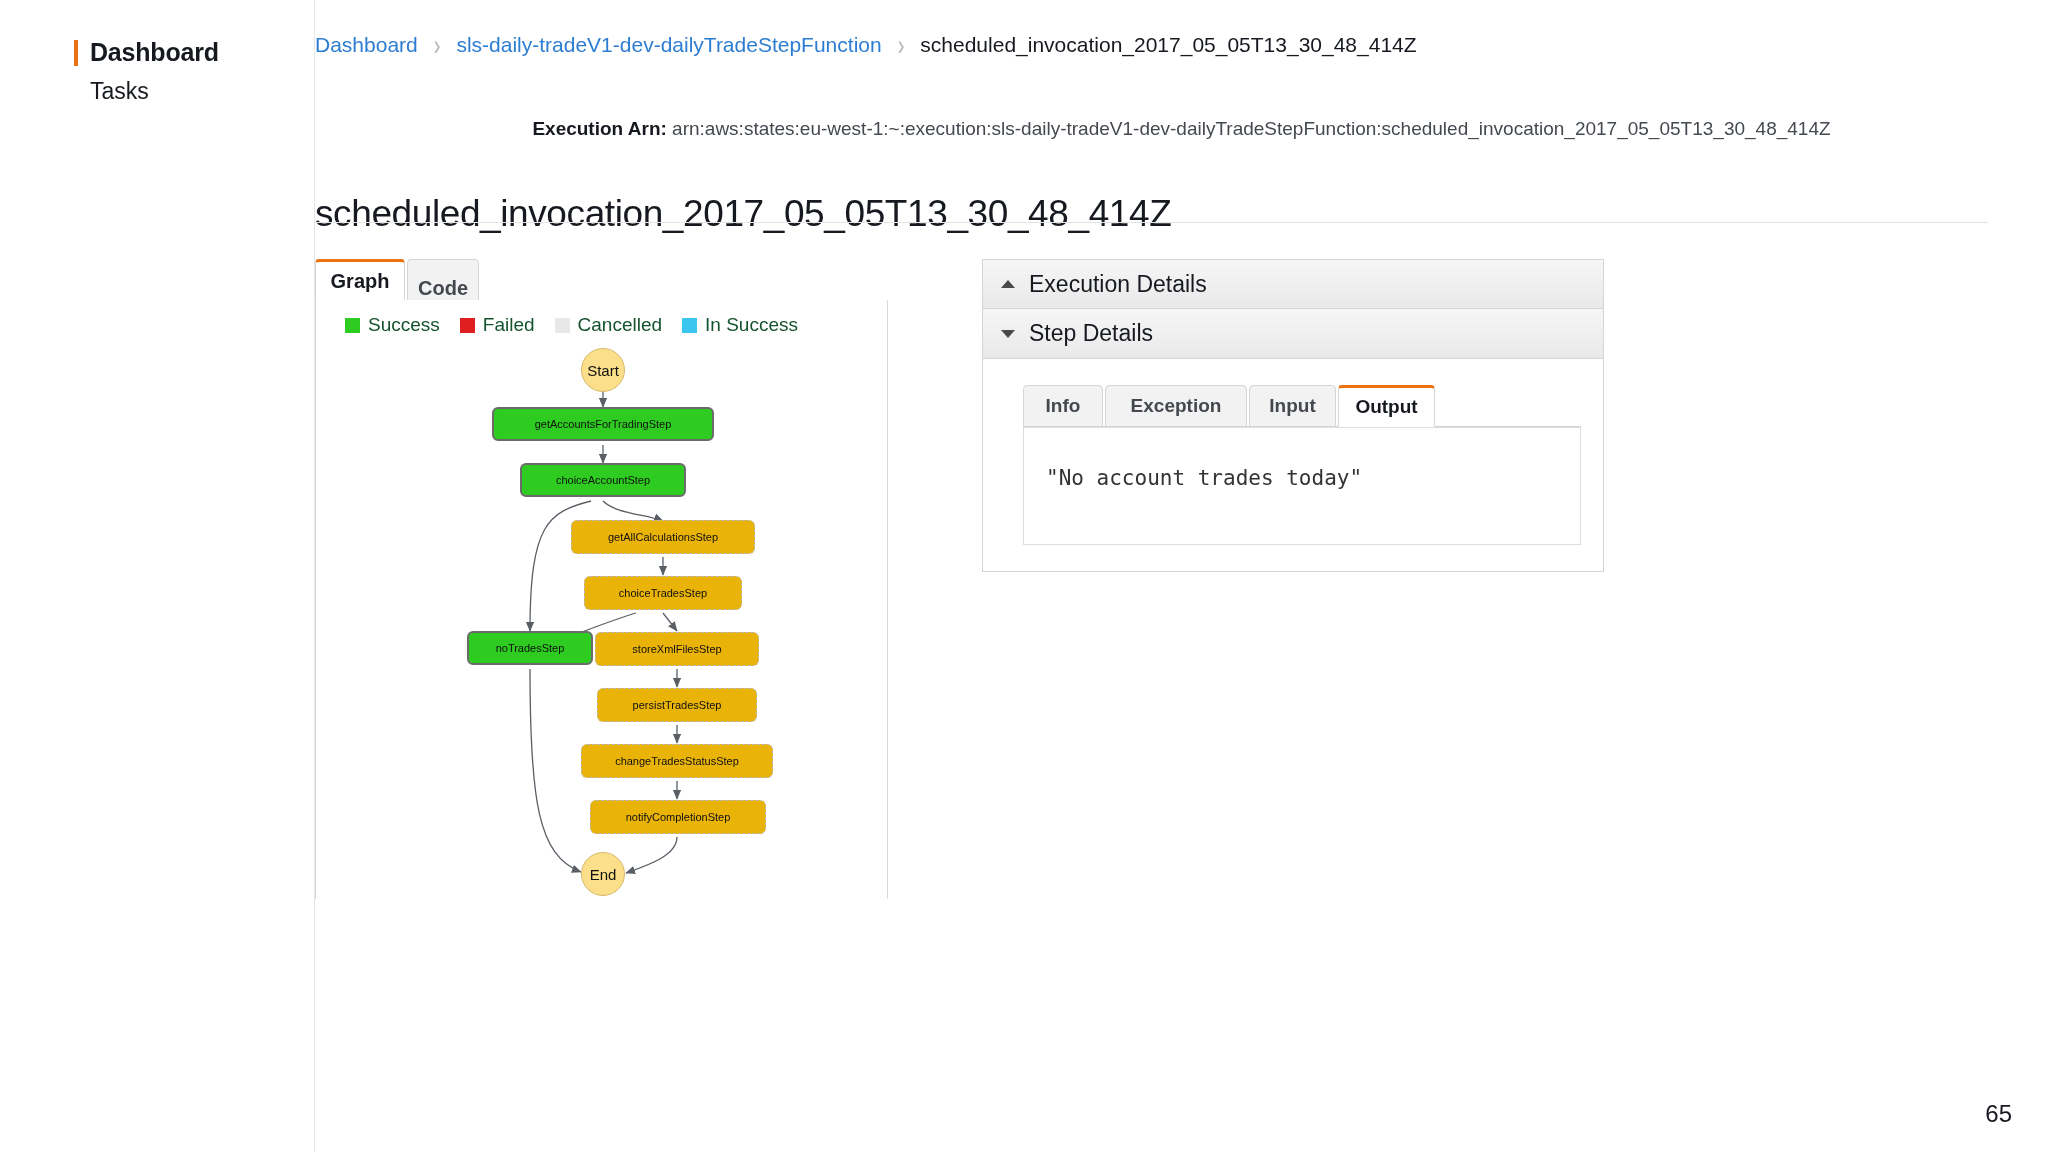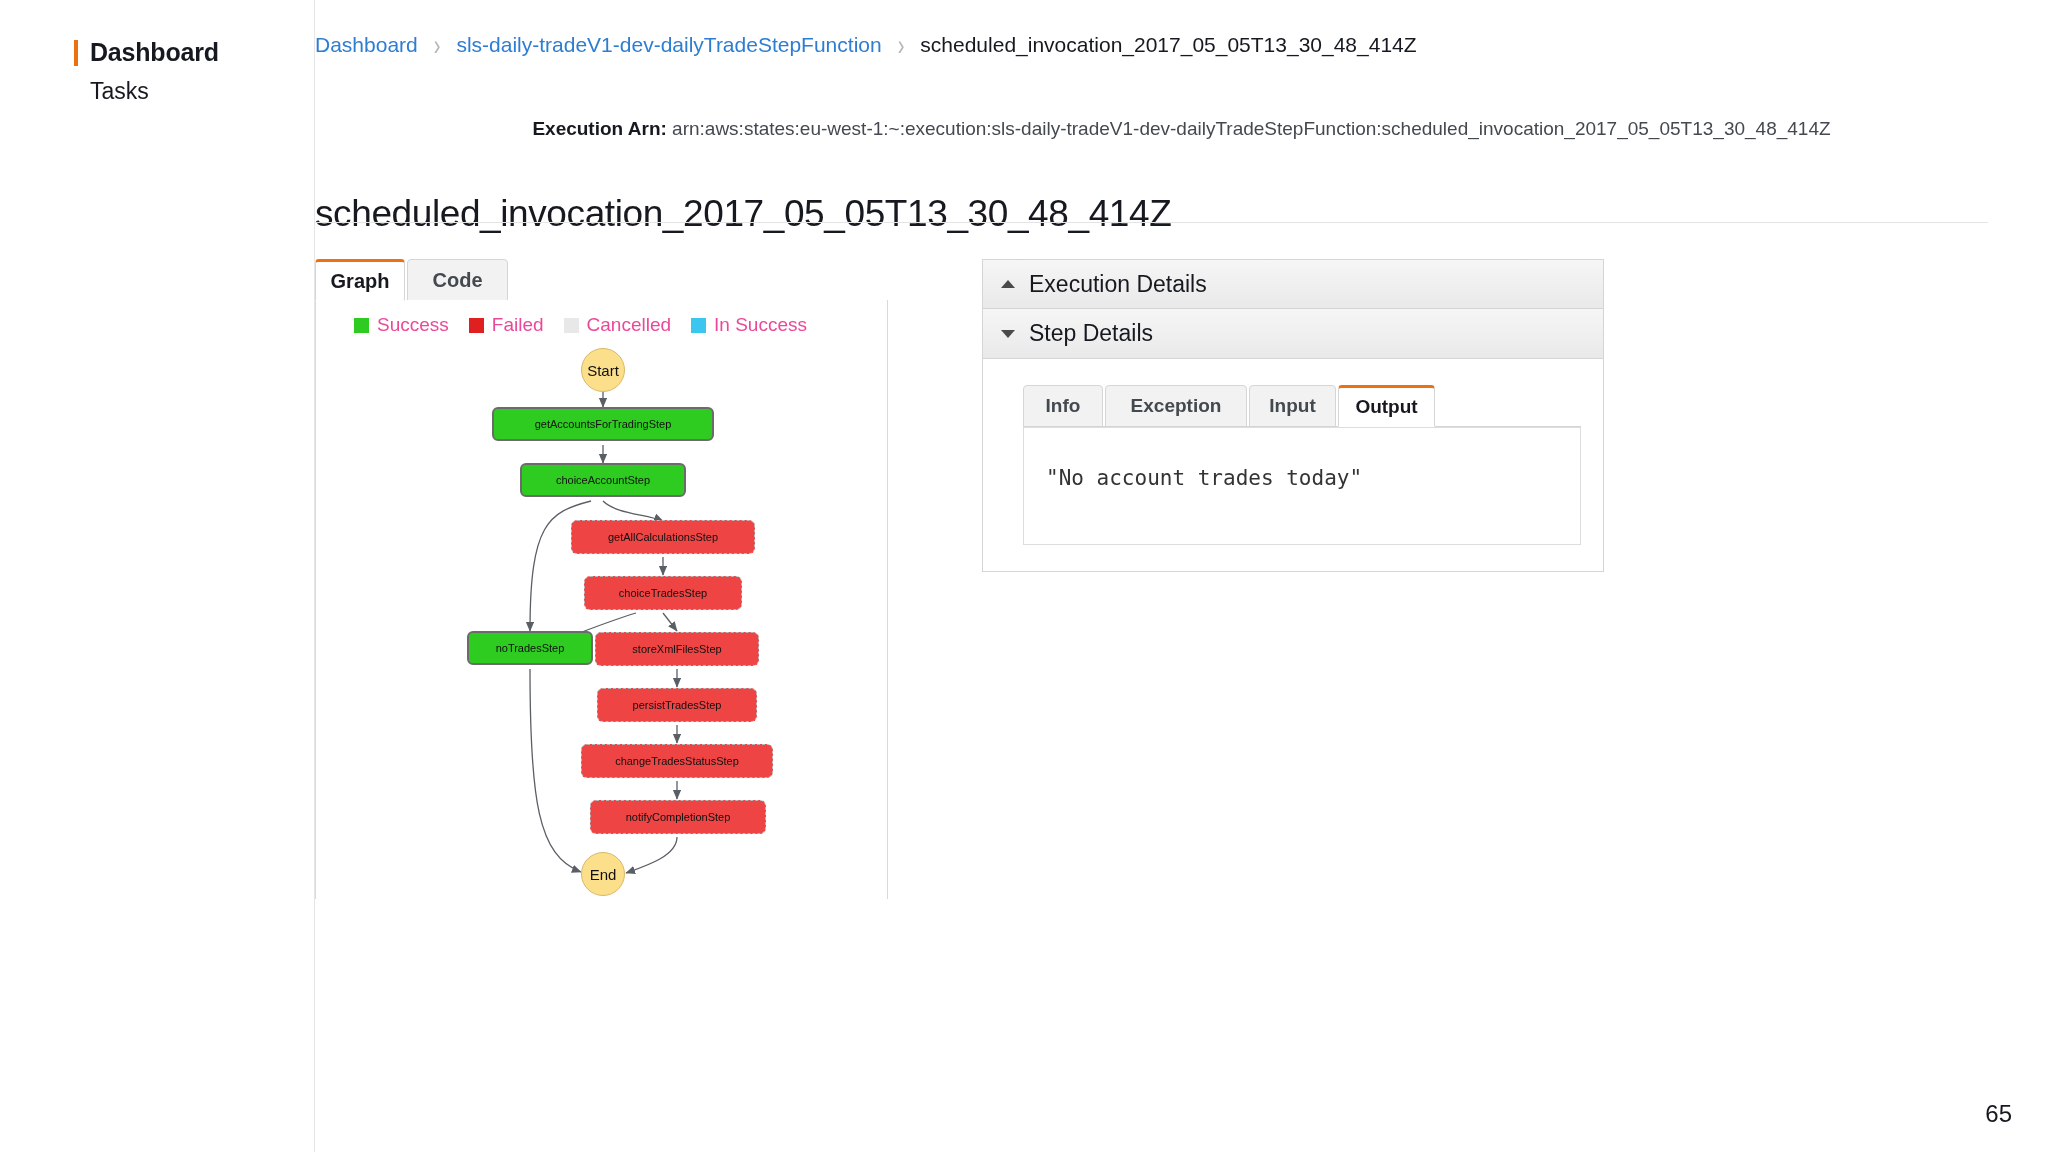--- a/index.html
+++ b/index.html
@@ -143,41 +143,41 @@
     cursor: pointer;
   }
   .tab.active {
     background: #ffffff;
     color: #16191f;
     border-bottom: 1px solid #ffffff;
     border-top: 3px solid #ec7211;
     z-index: 3;
   }
   .tab-graph { left: 0px; width: 90px; }
-  .tab-code  { left: 92px; width: 101px; }
+  .tab-code  { left: 92px; width: 72px; align-items: flex-end; }
 
   .graph-body {
     position: absolute;
     left: 0; top: 41px;
     width: 573px; height: 599px;
     background: #ffffff;
     border-left: 1px solid #d9d9d9;
     border-right: 1px solid #d9d9d9;
     overflow: hidden;
   }
 
   
   .legend {
     position: absolute;
-    left: 38px; top: 14px;
+    left: 29px; top: 14px;
     display: flex;
     align-items: flex-start;
     gap: 20px;
     font-size: 19px;
-    color: #ec4899;
+    color: #14532d;
   }
   .legend-item { display: flex; align-items: center; gap: 8px; white-space: nowrap; }
   .swatch { width: 15px; height: 15px; display: inline-block; }
 
   
   .graph-canvas {
     position: absolute;
     left: 0; top: 0;
     width: 573px; height: 599px;
   }
@@ -193,21 +193,21 @@
   }
   .node.box {
     height: 34px;
     border-radius: 6px;
   }
   .node.done {
     background: #2ecc20;
     border: 2px solid #6b6b6b;
   }
   .node.pending {
-    background: #ef4444;
+    background: #eab308;
     border: 1.5px dashed #b9b9b9;
   }
   .node.terminal {
     width: 44px; height: 44px;
     border-radius: 50%;
     background: #fcdf8a;
     border: 1.5px solid #d9b96a;
     font-size: 15px;
   }
   svg.edges {

